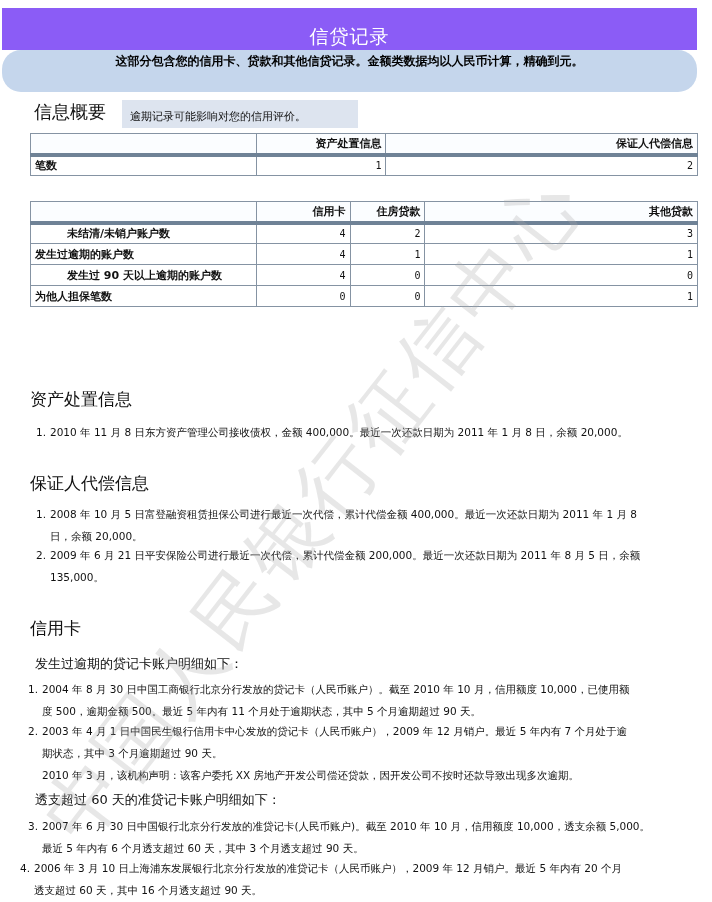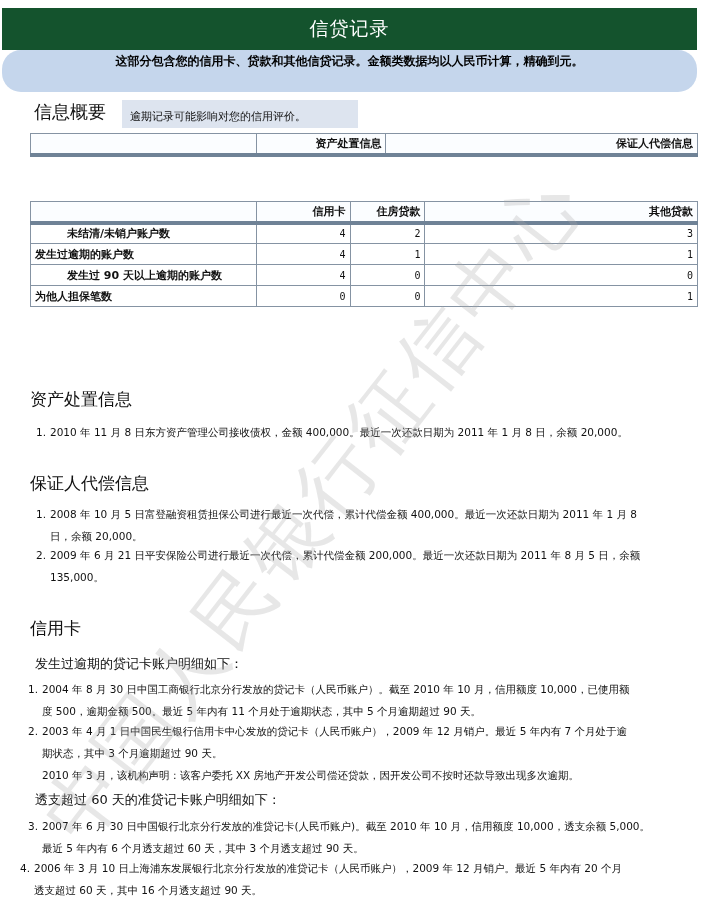--- a/index.html
+++ b/index.html
@@ -4,22 +4,22 @@
 <style>
   html, body { margin: 0; padding: 0; }
   body {
     width: 712px; height: 902px; position: relative; overflow: hidden;
     background: #ffffff;
     font-family: "DejaVu Sans", "Liberation Sans", sans-serif;
     color: #111;
   }
   .banner-top {
     position: absolute; left: 2px; top: 8px; width: 695px; height: 42px;
-    background: #14532d;
-    display: flex; align-items: center; justify-content: center;
+    background: #8b5cf6;
+    display: flex; align-items: flex-end; justify-content: center;
   }
   .banner-title { color: #ffffff; font-size: 19px; letter-spacing: 1px; }
   .banner-bottom {
     position: absolute; left: 2px; top: 50px; width: 695px; height: 42px;
     background: #c5d6ec;
     border-radius: 19px;
   }
   .banner-sub {
     position: absolute; left: 0; right: 0; top: 3px; text-align: center;
     font-size: 12px; font-weight: bold; color: #000;
@@ -82,20 +82,25 @@
   <colgroup>
       <col style="width:226px">
       <col style="width:130px">
       <col style="width:312px">
     </colgroup>
   <tbody>
       <tr>
     <th></th>
     <th>资产处置信息</th>
     <th>保证人代偿信息</th>
+  </tr>
+  <tr>
+    <td class="lbl">笔数</td>
+    <td class="num">1</td>
+    <td class="num">2</td>
   </tr>
 </tbody>
   </table>
 
 <table class="grid" id="t2">
   <colgroup>
       <col style="width:226px">
       <col style="width:94px">
       <col style="width:75px">
       <col style="width:273px">

